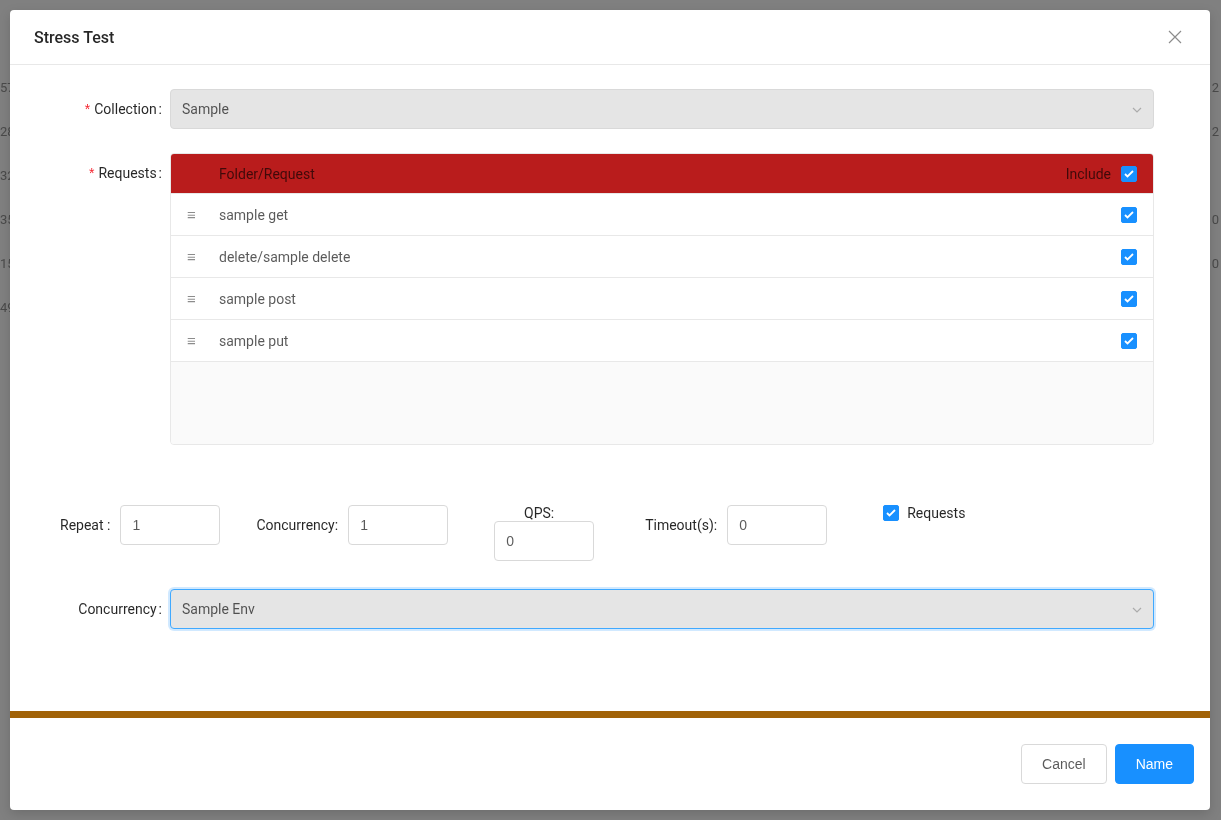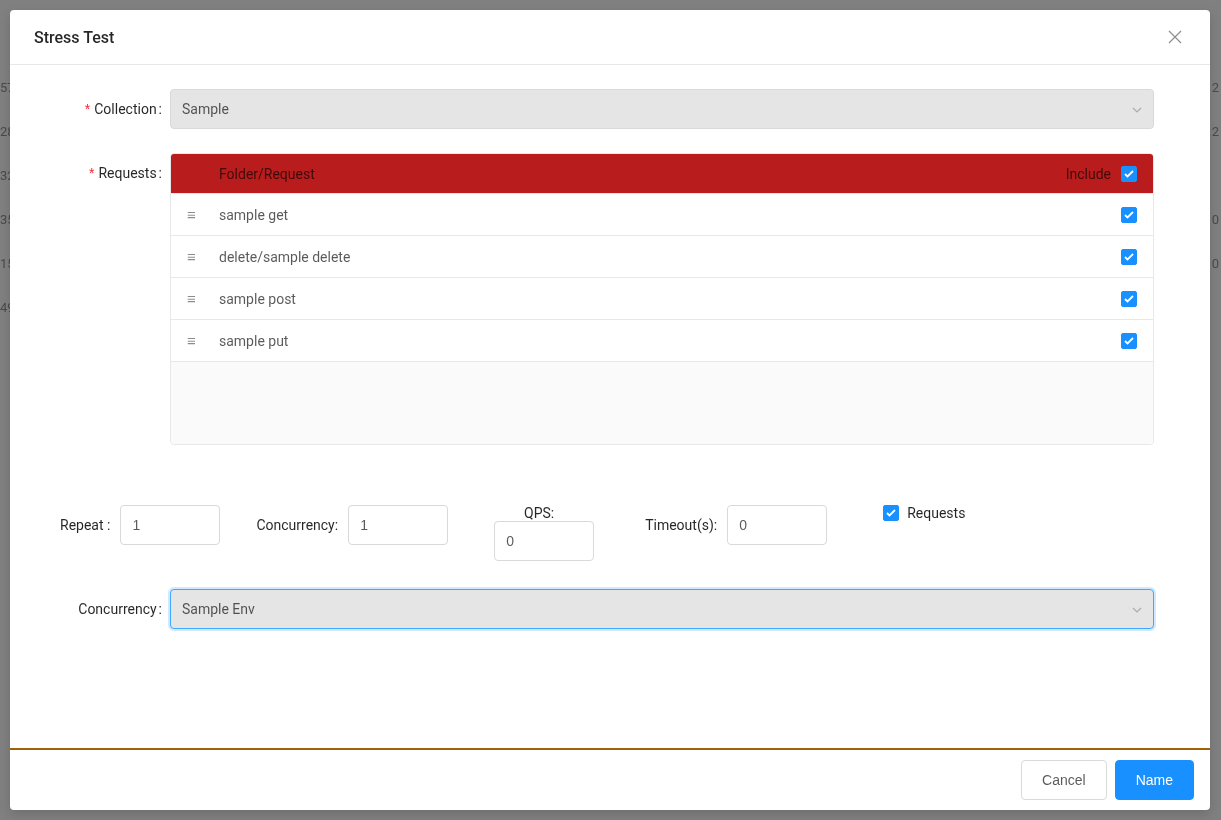--- a/index.html
+++ b/index.html
@@ -218,22 +218,22 @@
   align-items: center;
   gap: 8px;
   margin-left: 40px;
 }
 .keepalive-label {
   font-size: 14px;
   color: rgba(0,0,0,0.85);
 }
 
 .modal-footer {
-  border-top: 2px solid #a16207;
-  padding: 10px 16px;
+  border-top: 7px solid #a16207;
+  padding: 26px 16px;
   display: flex;
   justify-content: flex-end;
   gap: 8px;
 }
 .btn {
   height: 40px;
   padding: 0 20px;
   border-radius: 4px;
   font-size: 14px;
   cursor: pointer;

